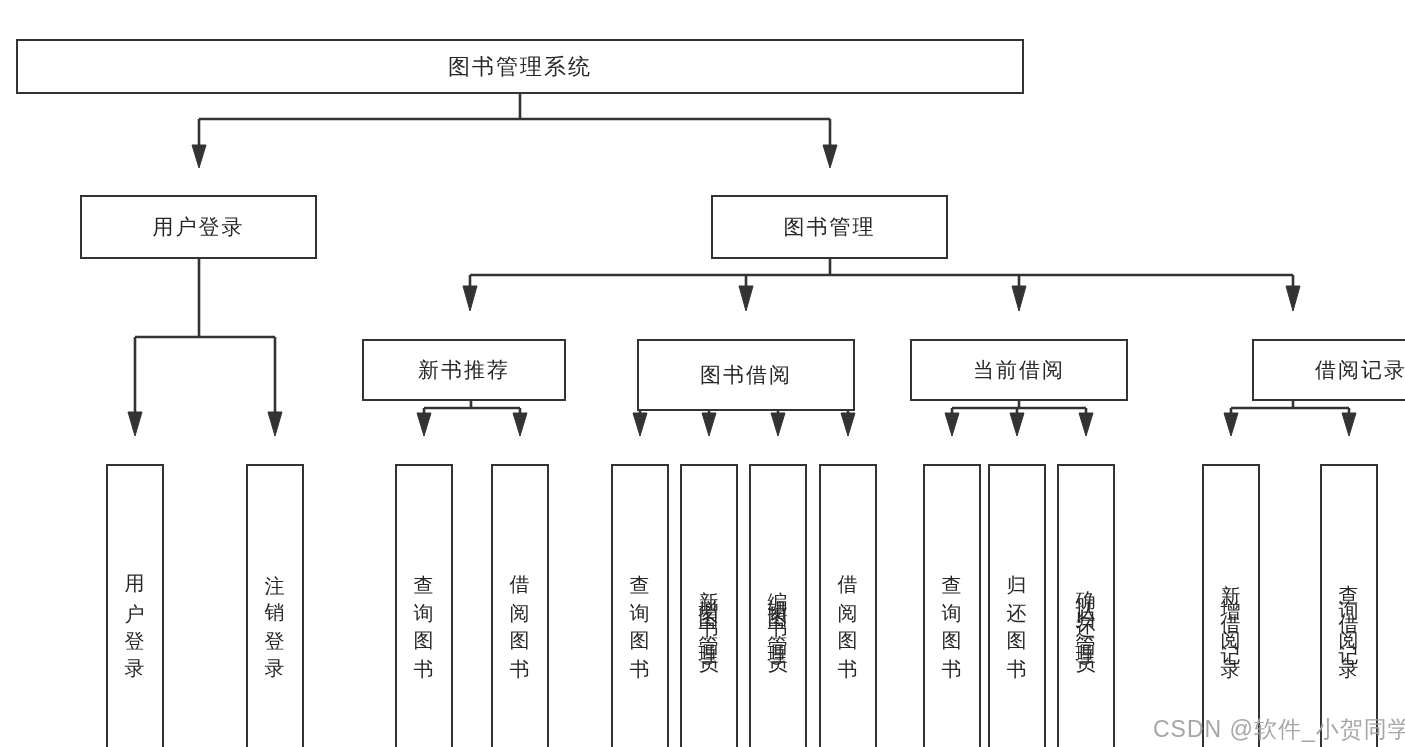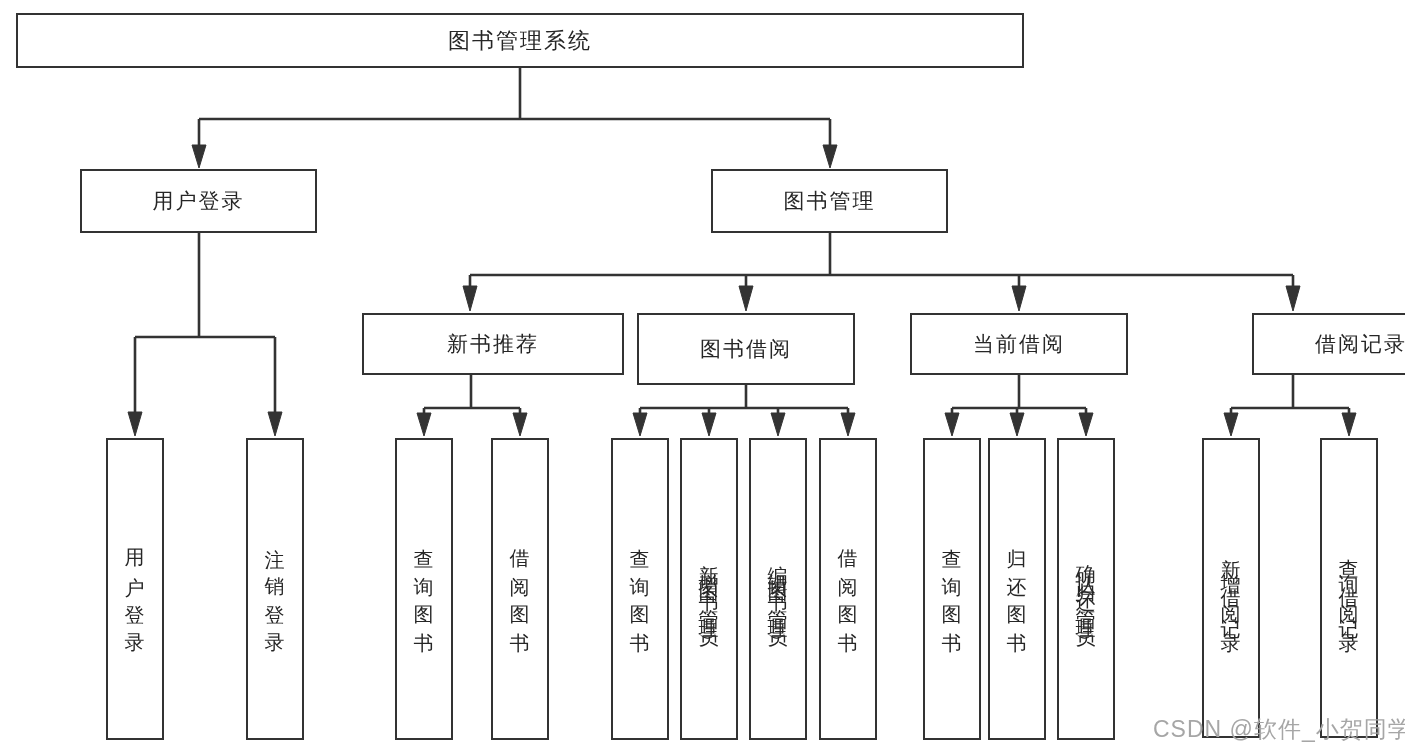--- a/index.html
+++ b/index.html
@@ -8,21 +8,21 @@
     background:var(--background,#fff);
     color:var(--text,#262626);
     font-family:"Liberation Sans","DejaVu Sans",sans-serif;
   }
   .connectors{position:absolute;left:0;top:0;width:1405px;height:747px;}
   .connectors path{stroke:var(--line,#333);stroke-width:2.6;fill:none;}
   .connectors polygon{fill:var(--line,#333);stroke:var(--line,#333);stroke-width:1;}
   .box{
     position:absolute;background:var(--box-bg,#fff);
     border:2.6px solid var(--line,#333);box-sizing:border-box;
-    display:flex;align-items:center;justify-content:center;
+    display:flex;align-items:center;justify-content:center;margin-top:26px;
   }
   .box.h span{font-size:21px;letter-spacing:2px;white-space:nowrap;}
   .box.root span{font-size:22px;}
   .vtext{
     writing-mode:vertical-rl;text-orientation:mixed;
     font-size:20px;line-height:1;white-space:nowrap;
   }
   .sp-wide{letter-spacing:28px;}
   .sp-mid{letter-spacing:15px;}
   .sp-tight{letter-spacing:9px;}
@@ -80,21 +80,21 @@
     <span>图书管理系统</span>
   </div>
 
   <div class="box h" style="left:80px;top:169px;width:237px;height:64px">
     <span>用户登录</span>
   </div>
   <div class="box h" style="left:711px;top:169px;width:237px;height:64px">
     <span>图书管理</span>
   </div>
 
-  <div class="box h" style="left:362px;top:313px;width:262px;height:62px">
+  <div class="box h" style="left:362px;top:313px;width:204px;height:62px">
     <span>新书推荐</span>
   </div>
   <div class="box h" style="left:637px;top:313px;width:218px;height:72px">
     <span>图书借阅</span>
   </div>
   <div class="box h" style="left:910px;top:313px;width:218px;height:62px">
     <span>当前借阅</span>
   </div>
   <div class="box h" style="left:1252px;top:313px;width:218px;height:62px">
     <span>借阅记录</span>

